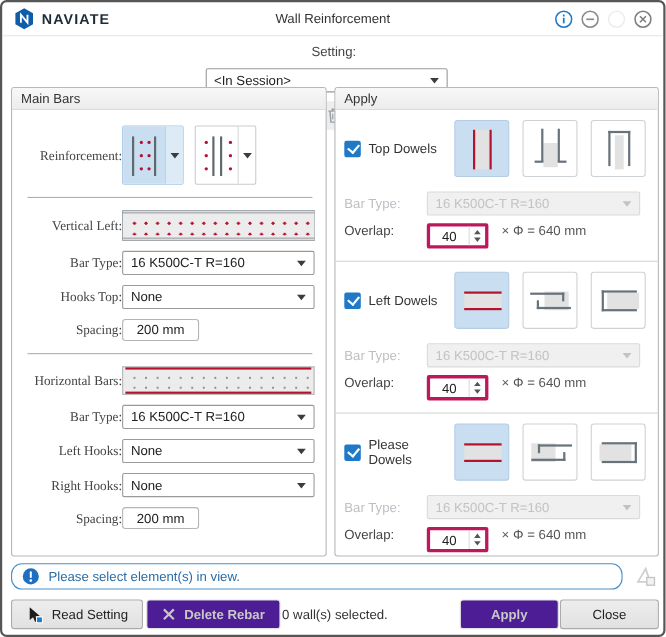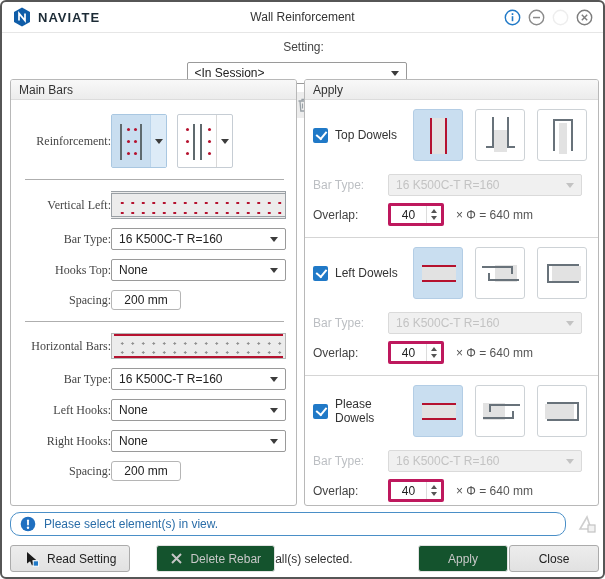--- a/index.html
+++ b/index.html
@@ -69,21 +69,21 @@
   .dsec.last { border-bottom:none; }
   .row1 { display:flex; align-items:center; }
   .chkwrap { width:100px; display:flex; align-items:center; gap:7px; flex-shrink:0; cursor:pointer; }
   .cb { width:15px; height:15px; background:#2079c7; border-radius:2px; position:relative; flex-shrink:0; }
   .cb::after { content:""; position:absolute; left:4.5px; top:1.5px; width:4.5px; height:8px; border:solid #fff; border-width:0 2px 2px 0; transform:rotate(40deg); }
   .chklbl { font-size:12px; color:#333; }
   .icons { display:flex; gap:12px; }
   .ibtn { width:50px; height:52px; border:1px solid #cdd2d6; border-radius:3px; background:#fff; position:relative; cursor:pointer; padding:0; }
   .ibtn.sel { background:#c9def0; border-color:#b3cde5; }
   .row2 { display:flex; align-items:center; margin-top:13px; }
-  .row3 { display:flex; align-items:center; margin-top:7px; }
+  .row3 { display:flex; margin-top:7px; }
   .dlbl { width:75px; font-size:12px; flex-shrink:0; }
   .dlbl.dim { color:#bcbfc3; }
   .dlbl.dark { color:#444; }
   .row2 .dd { flex:1; margin-right:6px; }
   .spinner { width:56px; height:23px; border:3px solid #be185d; border-radius:2px; background:#fff; display:flex; }
   .spinner .val { flex:1; display:flex; align-items:center; justify-content:center; font-size:12px; color:#222; }
   .spinner .btns { width:15px; border-left:1px solid #dcdcdc; display:flex; flex-direction:column; align-items:center; justify-content:center; gap:3px; cursor:pointer; }
   .sp-up { width:0; height:0; border-left:3.5px solid transparent; border-right:3.5px solid transparent; border-bottom:4.5px solid #555; }
   .sp-dn { width:0; height:0; border-left:3.5px solid transparent; border-right:3.5px solid transparent; border-top:4.5px solid #555; }
   .formula { margin-left:12px; font-size:12px; color:#555; }
@@ -93,23 +93,23 @@
   .rln { position:absolute; background:#b5122f; }
   .gln { position:absolute; background:#68727a; }
 
   
   .bottom { position:absolute; left:8px; top:510px; width:589px; }
   .msgrow { display:flex; align-items:center; gap:9px; }
   .msgbar { flex:1; height:24px; border:1px solid #4a8fc7; border-radius:10px; background:#fff; display:flex; align-items:center; gap:8px; padding:0 9px; }
   .msgtext { font-size:12px; color:#2a6da8; }
   .footrow { display:flex; align-items:center; margin-top:9px; height:27px; position:relative; }
   .btn { height:27px; padding:0 13px; display:inline-flex; align-items:center; justify-content:center; gap:7px; font-size:12px; color:#222; border:1px solid #ababab; background:linear-gradient(#ededed,#e1e1e1); border-radius:3px; cursor:pointer; }
-  .btn.dis { background:#14532d; border-color:#e2e2e2; color:#c8c8c8; cursor:default; }
+  .btn.dis { background:#4c1d95; border-color:#e2e2e2; color:#c8c8c8; cursor:default;font-weight:bold; }
   .btn.wide { min-width:90px; }
-  .leftbtns { display:flex; gap:26px; z-index:2; }
+  .leftbtns { display:flex; gap:3px; z-index:2; }
   .rightbtns { margin-left:auto; display:flex; gap:1px; z-index:2; }
   .footstatus { position:absolute; left:0; right:0; text-align:center; font-size:12px; color:#333; }
 </style>
 </head>
 <body>
 
 <div class="dialog">
 
   <div class="titlebar">
     <div class="brand">

